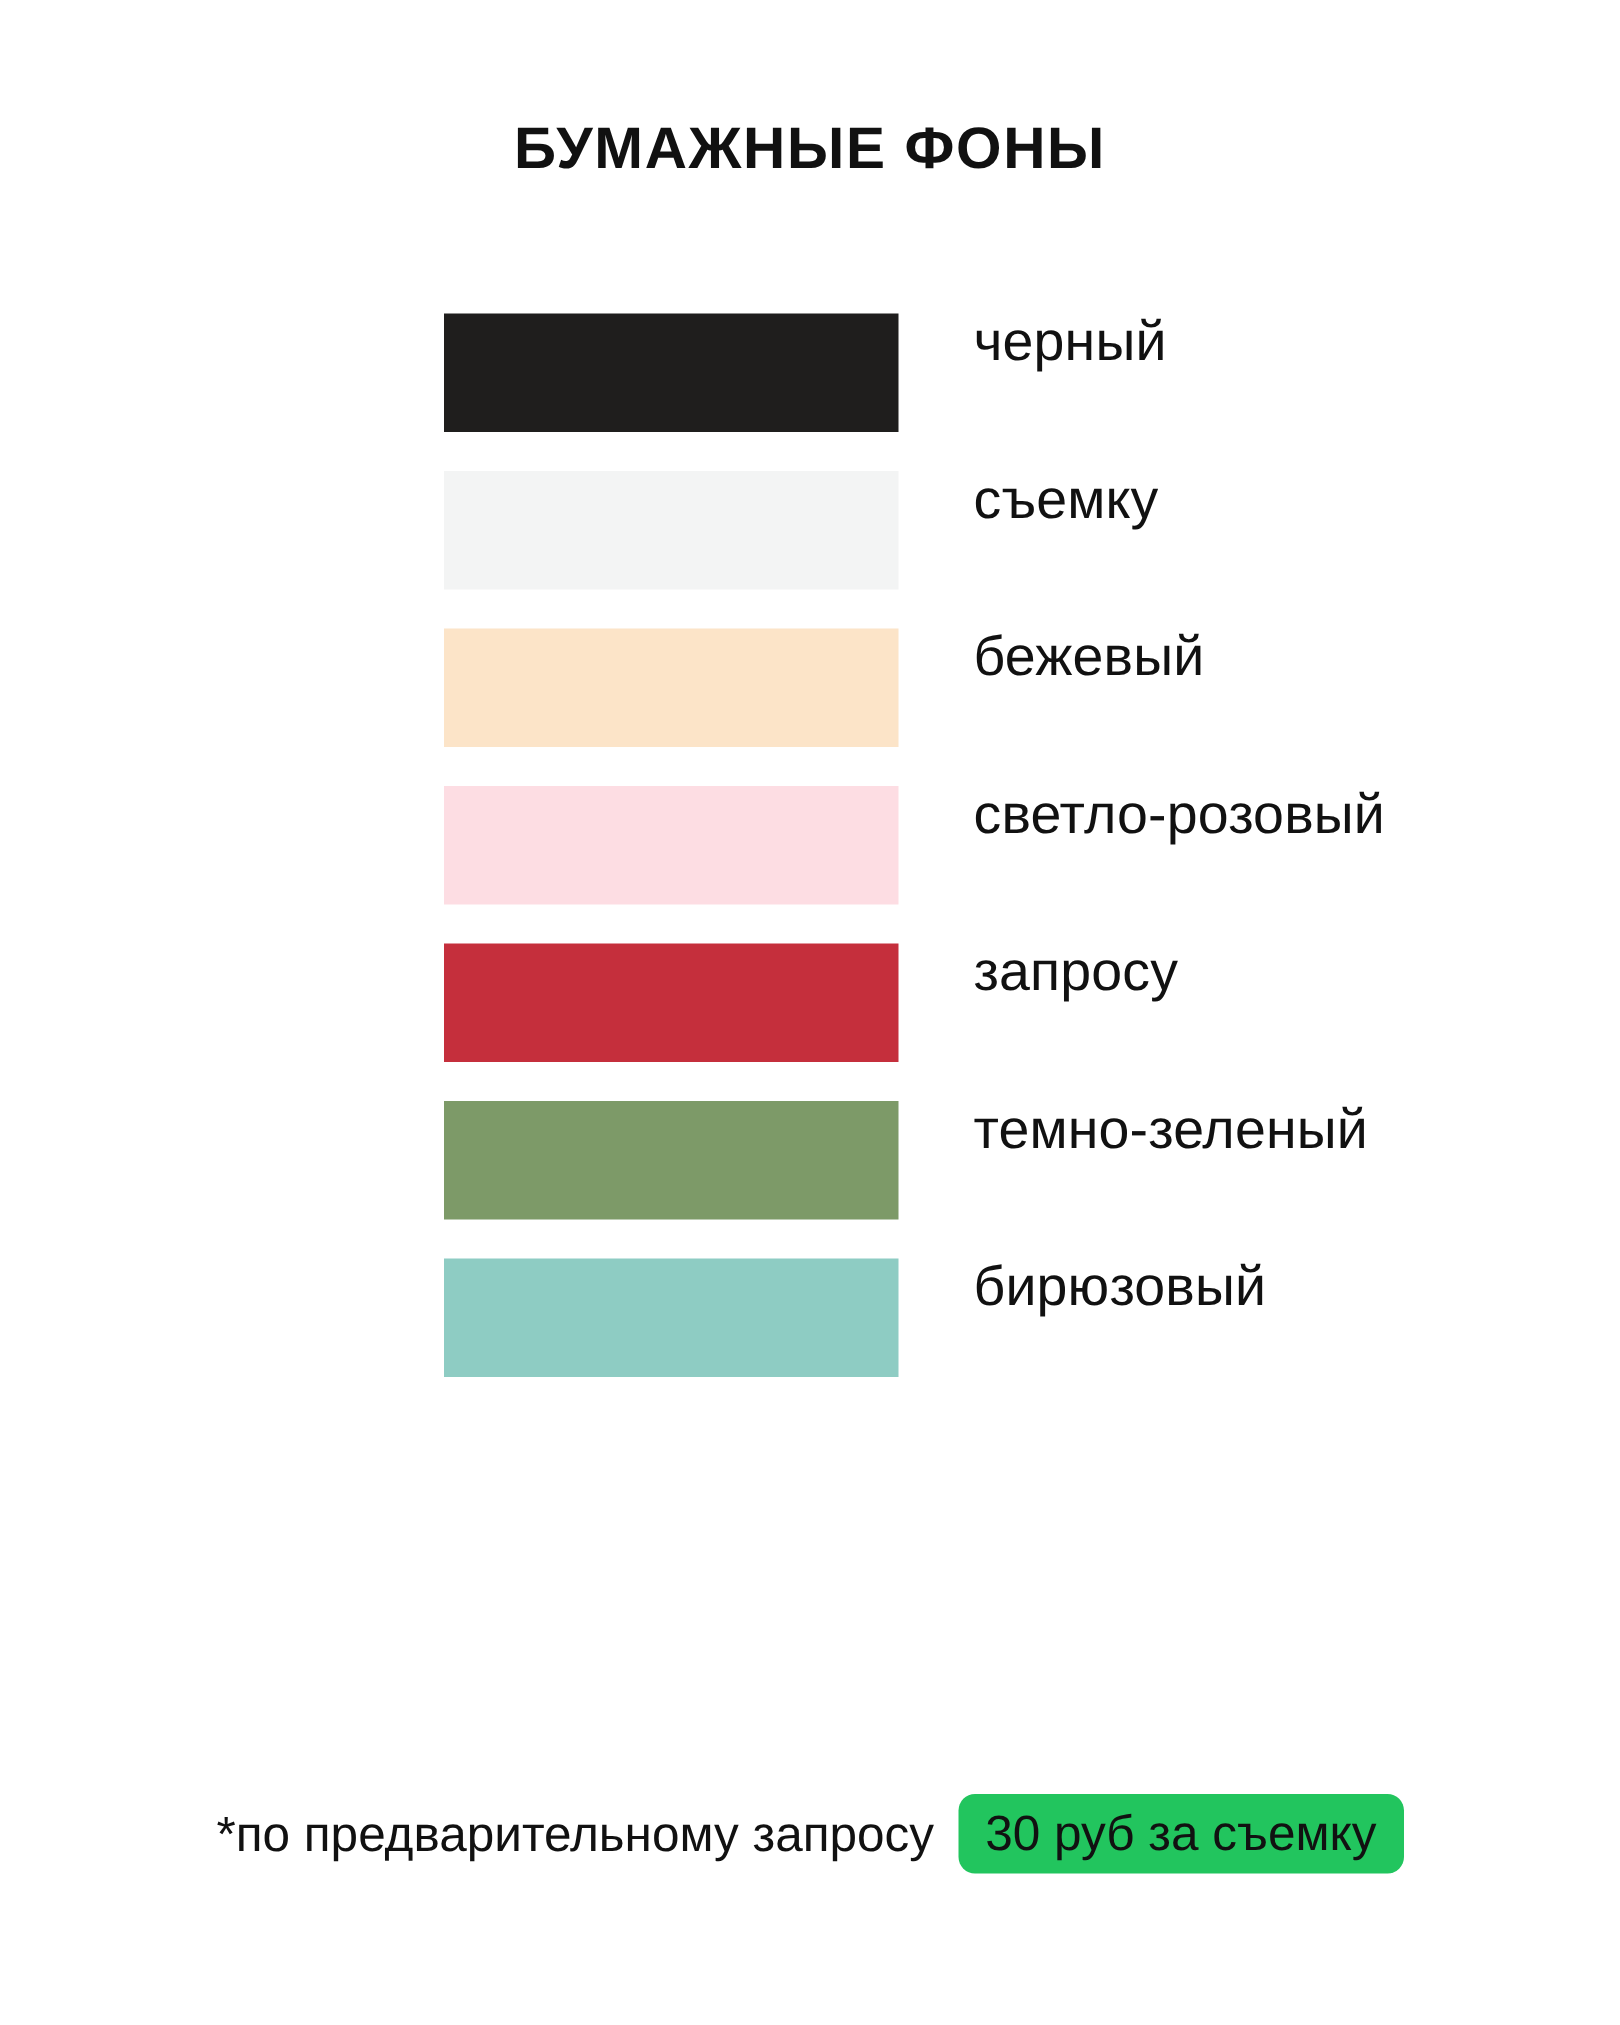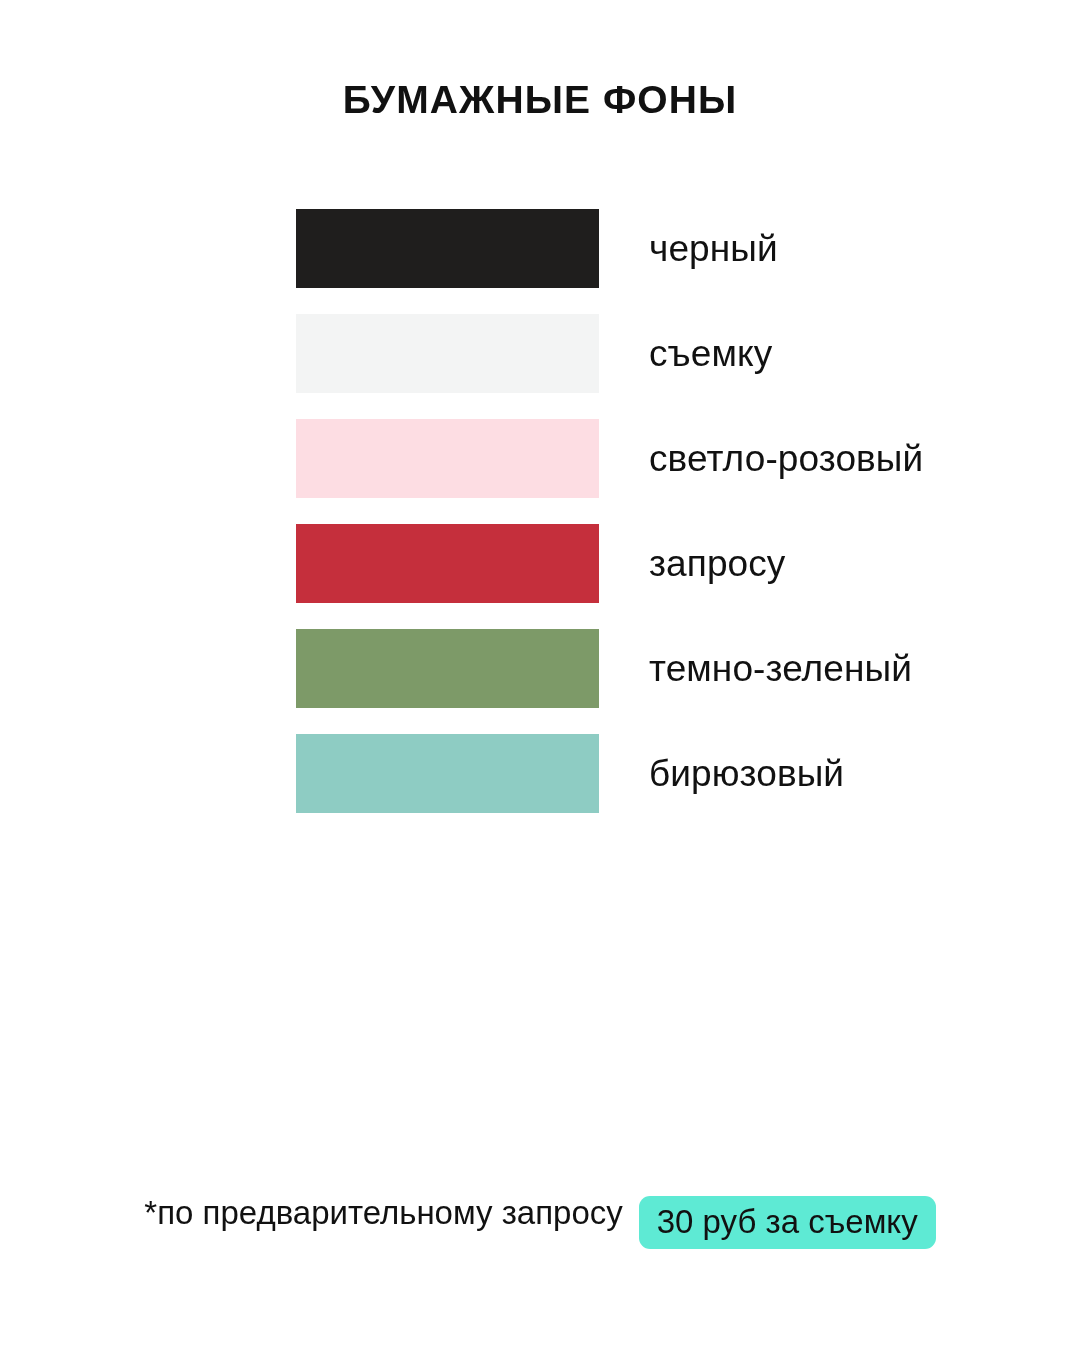--- a/index.html
+++ b/index.html
@@ -45,21 +45,20 @@
     top: 209px;
     left: 248px;
     width: 760px;
   }
 
   .swatch-row {
     position: relative;
     height: 79px;
     margin-bottom: 26px;
     display: flex;
-    align-items: center;
     padding-left: 48px;
   }
   .swatch-row:last-child {
     margin-bottom: 0;
   }
 
   .swatch-chip {
     width: 303px;
     height: 79px;
     flex: 0 0 303px;
@@ -76,21 +75,21 @@
     white-space: nowrap;
   }
 
   
   .footer {
     position: absolute;
     left: 0;
     top: 1196px;
     width: 1080px;
     display: flex;
-    align-items: flex-start;
+    align-items: center;
     justify-content: center;
     gap: 16px;
   }
 
   .footer-note {
     font-size: 33px;
     font-weight: 400;
     color: #111111;
     letter-spacing: 0px;
     white-space: nowrap;
@@ -118,35 +117,39 @@
   <div class="swatch-list">
       <div class="swatch-row">
         <span class="swatch-chip" style="background: rgb(31, 30, 29);"></span>
         <span class="swatch-label">черный</span>
       </div>
       <div class="swatch-row">
         <span class="swatch-chip" style="background: rgb(243, 244, 244);"></span>
         <span class="swatch-label">съемку</span>
       </div>
       <div class="swatch-row">
+        <span class="swatch-chip" style="background: rgb(252, 228, 200);"></span>
+        <span class="swatch-label">бежевый</span>
+      </div>
+      <div class="swatch-row">
         <span class="swatch-chip" style="background: rgb(253, 221, 227);"></span>
         <span class="swatch-label">светло-розовый</span>
       </div>
       <div class="swatch-row">
         <span class="swatch-chip" style="background: rgb(197, 47, 60);"></span>
         <span class="swatch-label">запросу</span>
       </div>
       <div class="swatch-row">
         <span class="swatch-chip" style="background: rgb(125, 154, 104);"></span>
         <span class="swatch-label">темно-зеленый</span>
       </div>
       <div class="swatch-row">
         <span class="swatch-chip" style="background: rgb(142, 204, 195);"></span>
         <span class="swatch-label">бирюзовый</span>
       </div>
     </div>
 
   <div class="footer">
     <span class="footer-note">*по предварительному запросу</span>
-    <span class="footer-badge" style="background: #5eead4;">30 руб за съемку</span>
+    <span class="footer-badge" style="background: #22c55e;">30 руб за съемку</span>
   </div>
 
 </div>
 
 </body></html>

